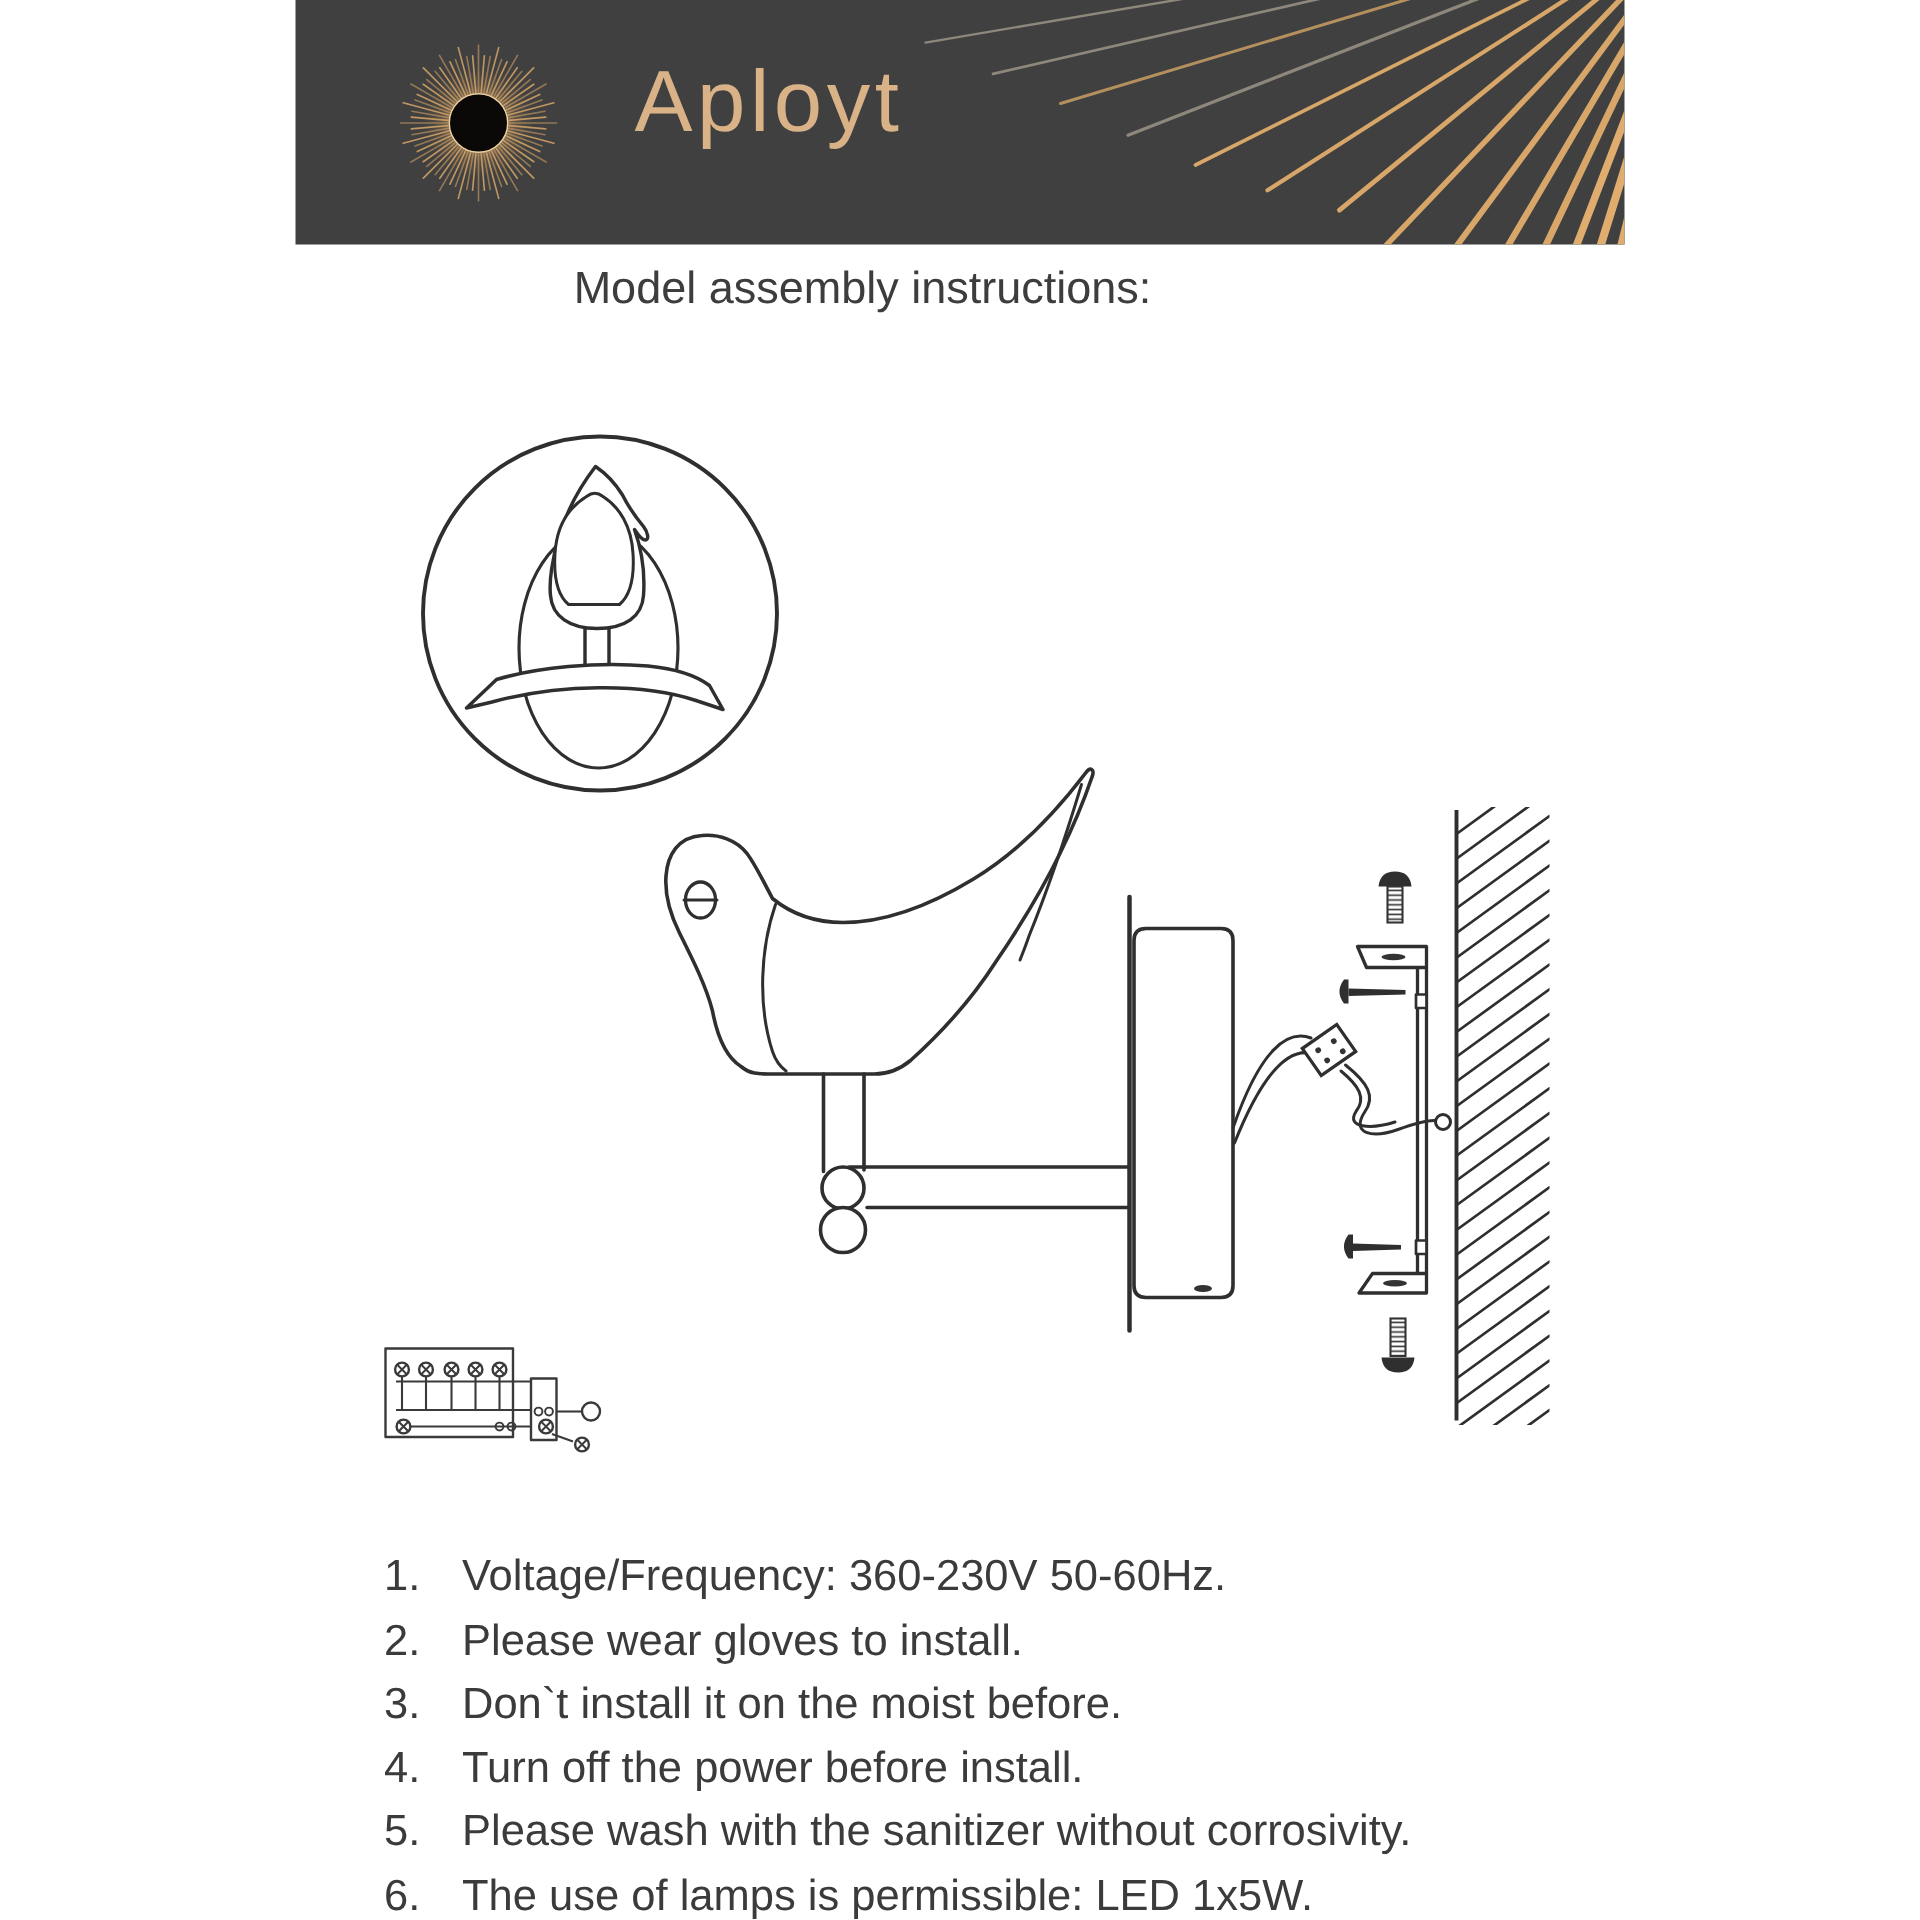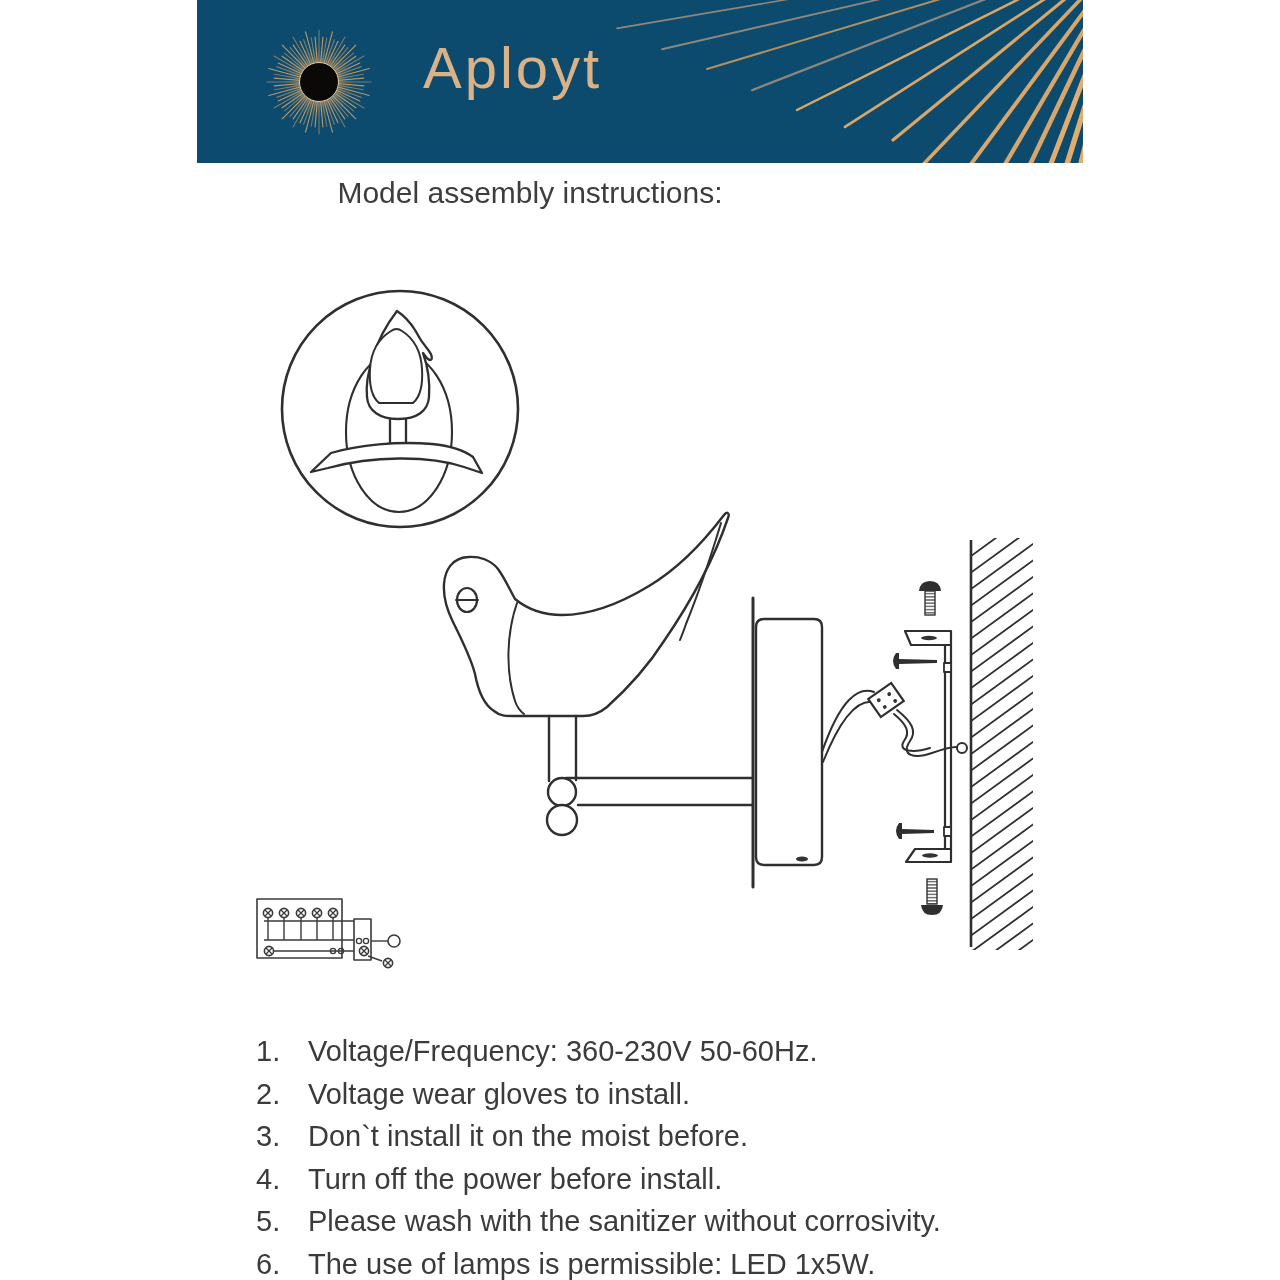--- a/index.html
+++ b/index.html
@@ -3,32 +3,32 @@
 <meta charset="utf-8">
 <style>
   html,body{margin:0;padding:0;}
   body{
     width:1280px;height:1280px;position:relative;background:#ffffff;
     font-family:"Liberation Sans", sans-serif;overflow:hidden;
   }
   
   .header{
     position:absolute;left:197px;top:0;width:886px;height:163px;
-    background:#0c4a6e;overflow:hidden;
+    background:#404040;overflow:hidden;
   }
   .header svg{position:absolute;left:0;top:0;}
   .brand{
     position:absolute;left:226px;top:34px;
     font-size:58px;font-weight:300;letter-spacing:3px;
     color:#d9b287;font-family:"Liberation Sans", sans-serif;
   }
   
   .titleblock{
     position:absolute;left:0;top:173px;width:1060px;text-align:center;
-    color:#3d3d3d;font-size:30px;line-height:39px;font-weight:400;
+    color:#3d3d3d;font-size:30px;line-height:39px;font-weight:400;padding-left:45px;
   }
   
   .drawing{position:absolute;left:0;top:0;width:1280px;height:1280px;}
   
   .instructions{
     position:absolute;left:256px;top:1030px;margin:0;padding:0;
     list-style:none;counter-reset:item;
   }
   .instructions li{
     counter-increment:item;position:relative;padding-left:52px;
@@ -280,18 +280,18 @@
     <use href="#term" x="364" y="951"></use>
     <path d="M 371,941 H 388" stroke-width="1.4"></path>
     <circle cx="394" cy="941" r="6"></circle>
     <path d="M 368,956 L 382,961" stroke-width="1.4"></path>
     <use href="#term" x="388" y="963"></use>
   </g>
 </svg>
 
 <ol class="instructions">
   <li>Voltage/Frequency: 360-230V 50-60Hz.</li>
-  <li>Voltage wear gloves to install.</li>
+  <li>Please wear gloves to install.</li>
   <li>Don`t install it on the moist before.</li>
   <li>Turn off the power before install.</li>
   <li>Please wash with the sanitizer without corrosivity.</li>
   <li>The use of lamps is permissible: LED 1x5W.</li>
 </ol>
 
 </body></html>

